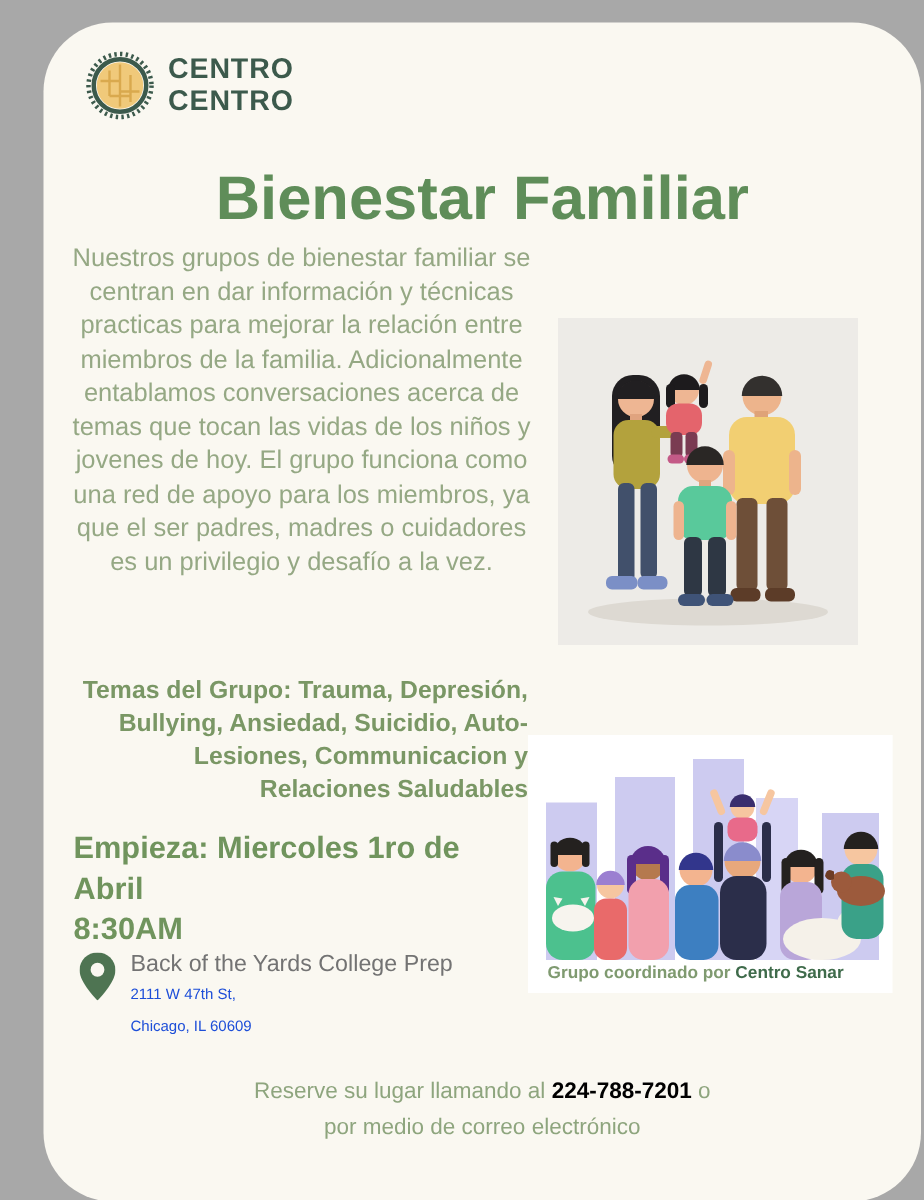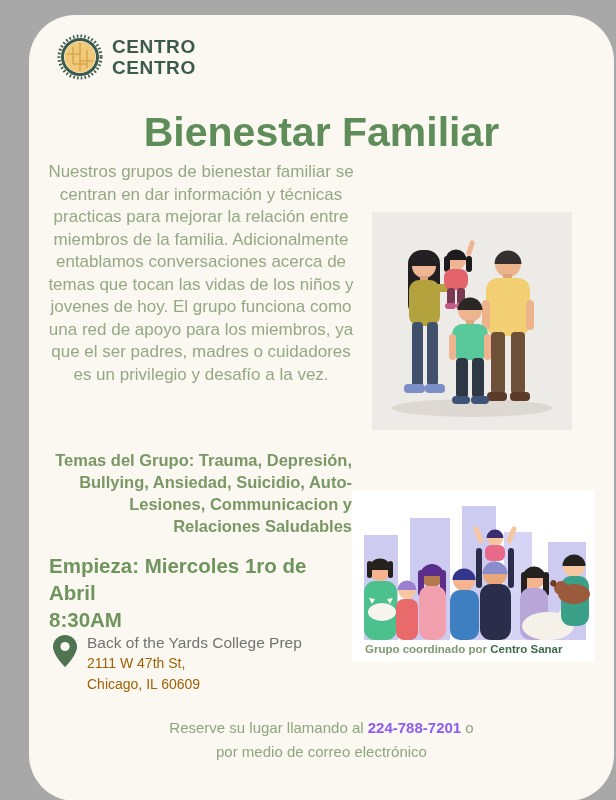--- a/index.html
+++ b/index.html
@@ -42,21 +42,21 @@
   }
   .start{
     position:absolute;left:20px;top:537px;width:303px;
     text-align:left;
     color:#70945d;font-size:20.5px;font-weight:800;line-height:27px;
   }
   .location{position:absolute;left:24px;top:618px;display:flex;}
   .pin{width:24px;height:32px;margin-top:2px;flex:0 0 auto;}
   .loc-text{margin-left:10px;}
   .loc-name{color:#737373;font-size:15.5px;font-weight:400;line-height:20px;}
-  .loc-addr{color:#a16207;font-size:14px;line-height:21px;}
+  .loc-addr{color:#1d4ed8;font-size:10px;line-height:21px;}
   
   .illus1{
     position:absolute;left:343px;top:197px;width:200px;height:218px;
     background:#edebe7;
   }
   .illus2{
     position:absolute;left:323px;top:475px;width:243px;height:172px;
     background:#ffffff;
     font-weight:bold;
   }
@@ -65,21 +65,21 @@
     position:absolute;left:13px;bottom:7px;
     font-size:11.5px;color:#7f9a70;white-space:nowrap;
   }
   .caption b{color:#3f6b4b;}
   
   .footer{
     position:absolute;left:0;top:701px;width:100%;
     text-align:center;
     color:#8ea57e;font-size:15px;line-height:24px;
   }
-  .footer .phone{color:#8b5cf6;font-weight:800;}
+  .footer .phone{color:#000000;font-weight:800;}
   .footer .email{color:#7b9566;font-weight:800;}
 </style>
 </head>
 <body>
 
 <div class="card">
 
   <div class="logo">
     <span class="logo-mark">
       <svg viewBox="0 0 46 46">

